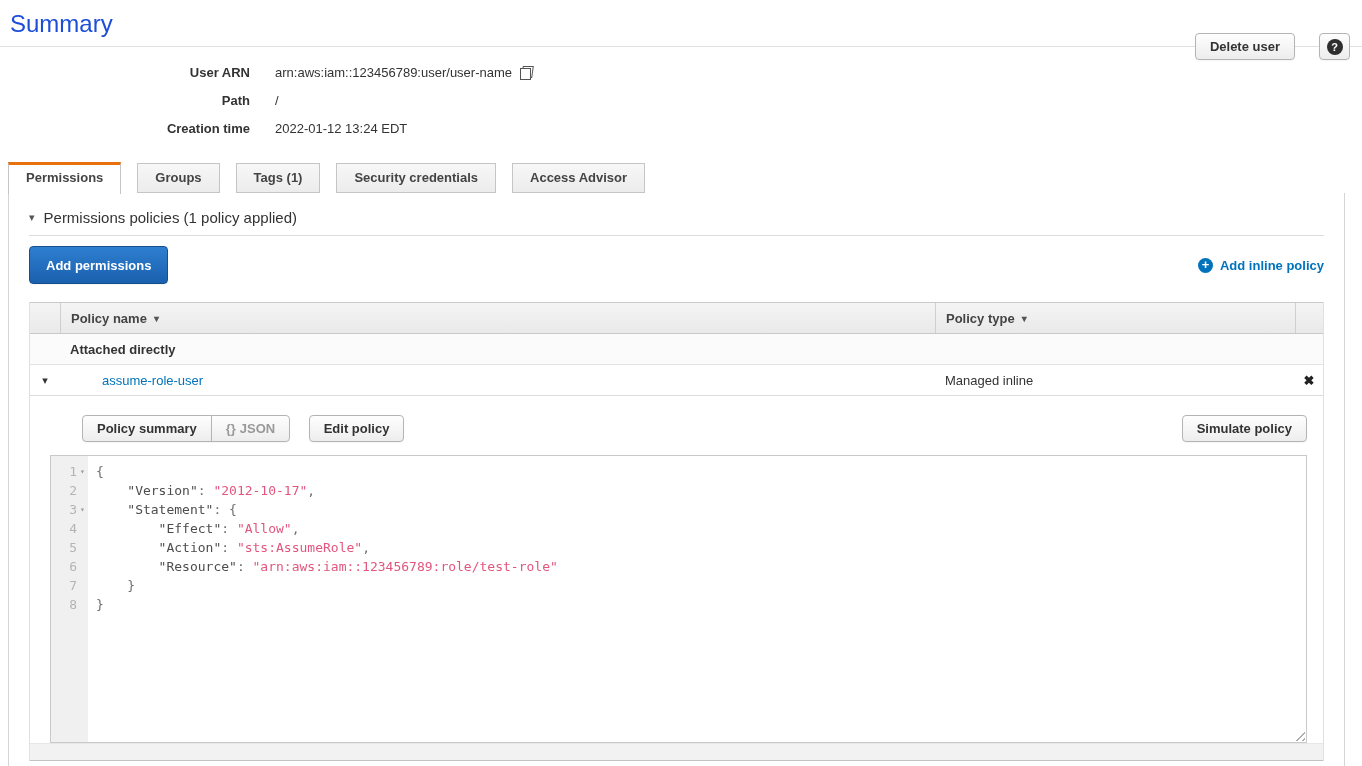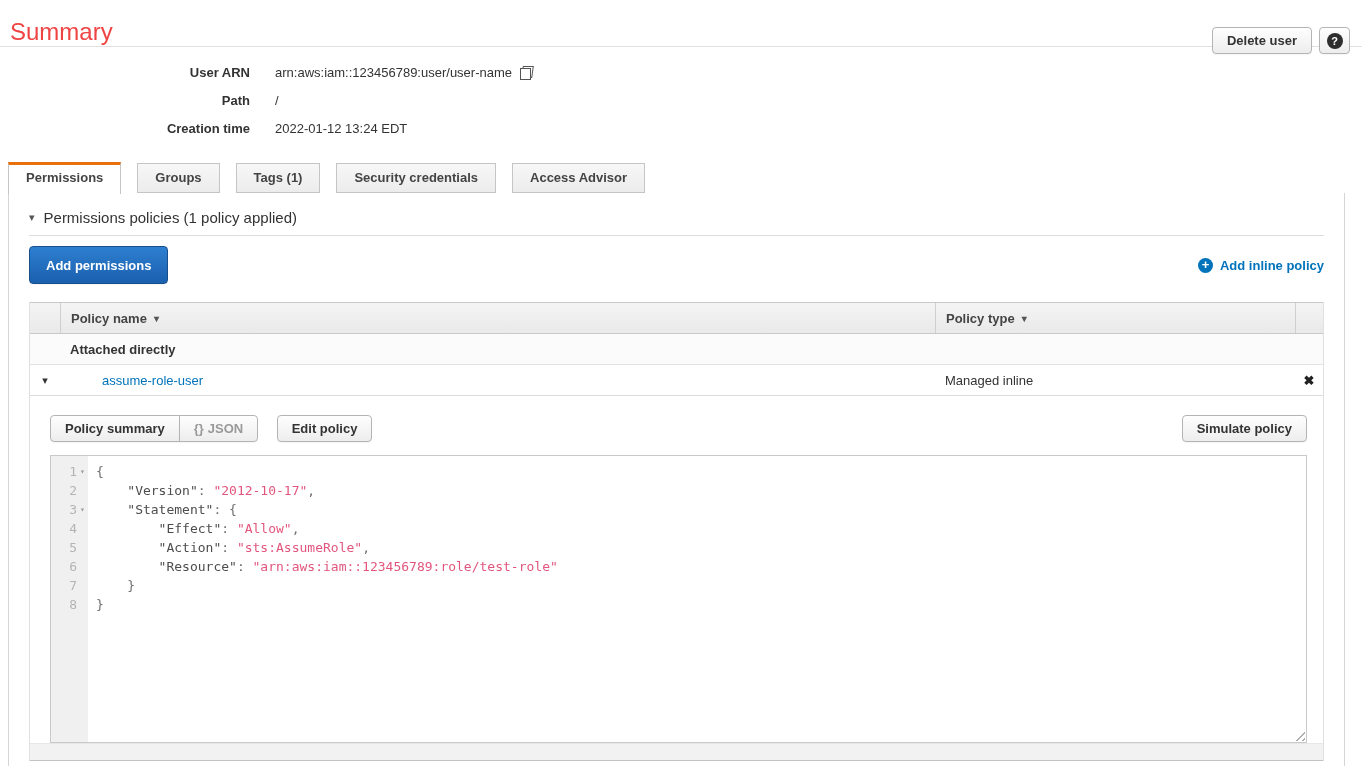--- a/index.html
+++ b/index.html
@@ -2,22 +2,22 @@
 <html><head>
 <meta charset="utf-8">
 <style>
   * { margin:0; padding:0; box-sizing:border-box; }
   html,body { width:1362px; height:766px; overflow:hidden; background:#fff;
     font-family:"Liberation Sans", sans-serif; color:#333; }
 
   
   .page-header { display:flex; align-items:flex-start; justify-content:space-between;
     padding:10px 12px 0 10px; height:47px; border-bottom:1px solid #e0e0e0; }
-  .page-title { font-size:24px; font-weight:400; color:#ef4444; margin-top:8px; }
-  .header-actions { display:flex; gap:7px; margin-top:17px; }
+  .page-title { font-size:24px; font-weight:400; color:#1d4ed8; margin-top:0; }
+  .header-actions { display:flex; gap:24px; margin-top:23px; }
 
   .btn { display:inline-flex; align-items:center; justify-content:center;
     background:linear-gradient(180deg,#fefefe,#ededed); border:1px solid #b4b4b4;
     border-radius:4px; color:#333; font-weight:bold; font-size:13px; height:27px;
     padding:0 14px; cursor:pointer; box-shadow:0 1px 1px rgba(0,0,0,.04); white-space:nowrap; }
   .btn-help { width:31px; padding:0; }
   .help-circle { width:16px; height:16px; border-radius:50%; background:#2e2e2e; color:#fff;
     font-size:11px; font-weight:bold; display:flex; align-items:center; justify-content:center; }
   .btn-primary { background:linear-gradient(180deg,#2e7fd0,#1a60ae); border-color:#174f8d;
     color:#fff; height:38px; padding:0 16px; }
@@ -68,21 +68,21 @@
     font-size:13px; font-weight:bold; color:#333; background:#fbfbfb; border-bottom:1px solid #e3e3e3; }
   .policy-row { display:grid; grid-template-columns:30px 1fr 360px 28px; height:31px;
     align-items:center; border-bottom:1px solid #dcdcdc; background:#fff; }
   .row-caret { text-align:center; color:#333; font-size:11px; cursor:pointer; }
   .policy-link { color:#0073bb; font-size:13px; padding-left:42px; cursor:pointer; }
   .policy-type { font-size:13px; color:#333; padding-left:10px; }
   .row-close { text-align:center; color:#222; font-size:13px; font-weight:bold; cursor:pointer; }
 
   
   .expanded { padding:19px 16px 0 20px; background:#fff; }
-  .detail-toolbar { display:flex; justify-content:space-between; align-items:flex-end; }
+  .detail-toolbar { display:flex; justify-content:space-between; align-items:flex-end;margin-left:32px; }
   .seg-group { display:inline-flex; }
   .seg-left { border-radius:4px 0 0 4px; }
   .seg-right { border-radius:0 4px 4px 0; margin-left:-1px; color:#999; }
   .seg-right .braces { color:#999; margin-right:4px; font-weight:bold; }
   .ml14 { margin-left:14px; }
 
   
   .editor { position:relative; margin-top:13px; border:1px solid #c9c9c9; height:288px;
     display:flex; background:#fff; font-family:"DejaVu Sans Mono", monospace; font-size:13px;
     overflow:hidden; cursor:text; }

